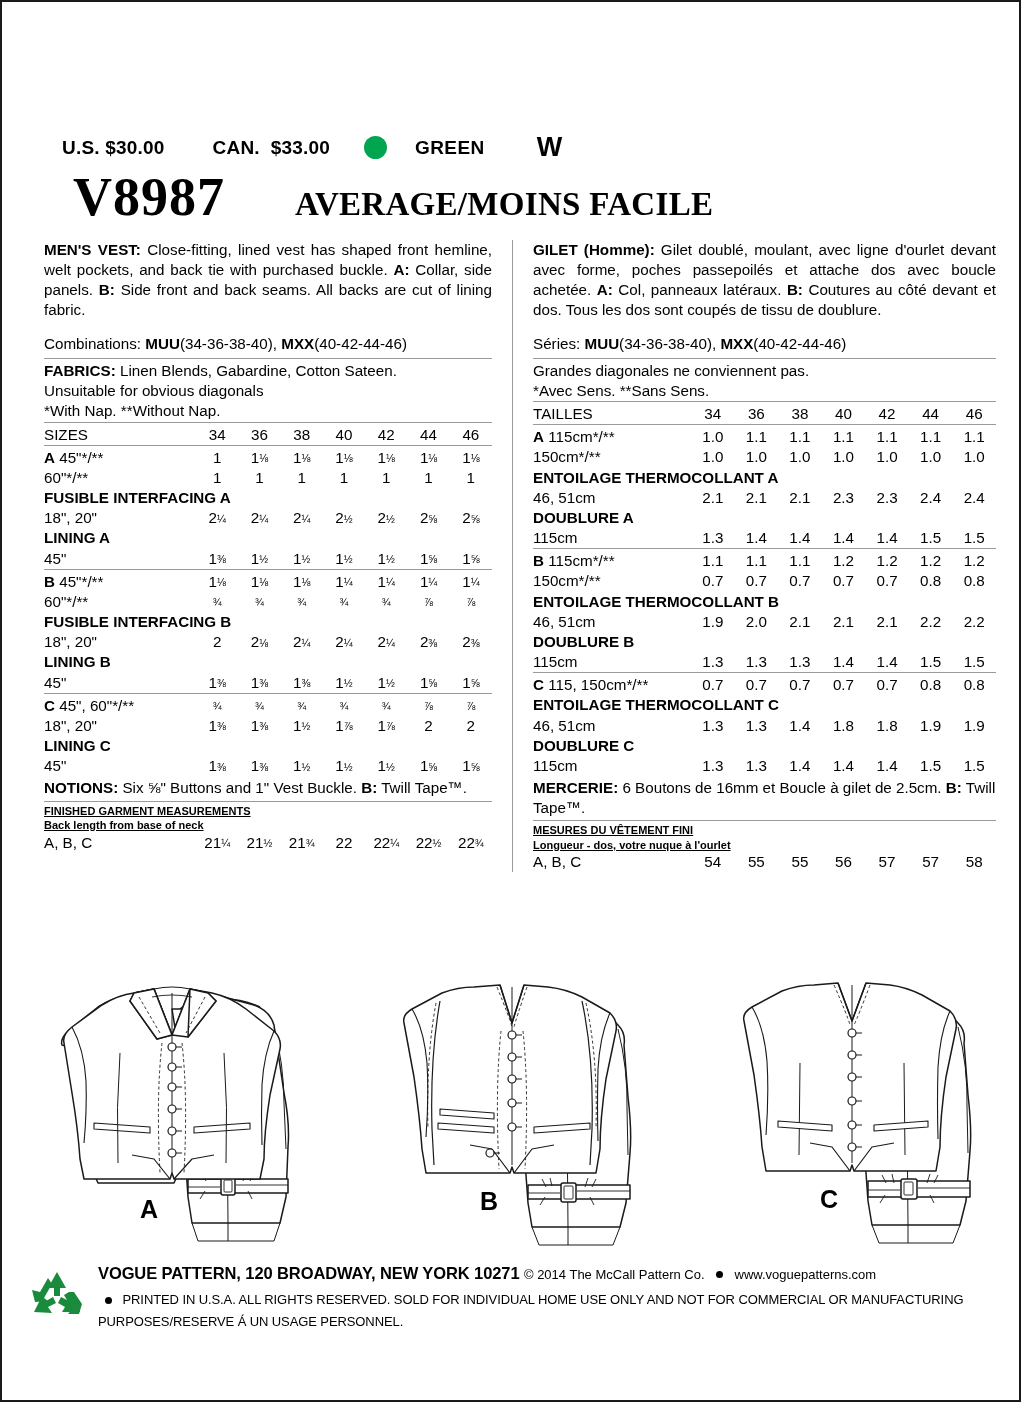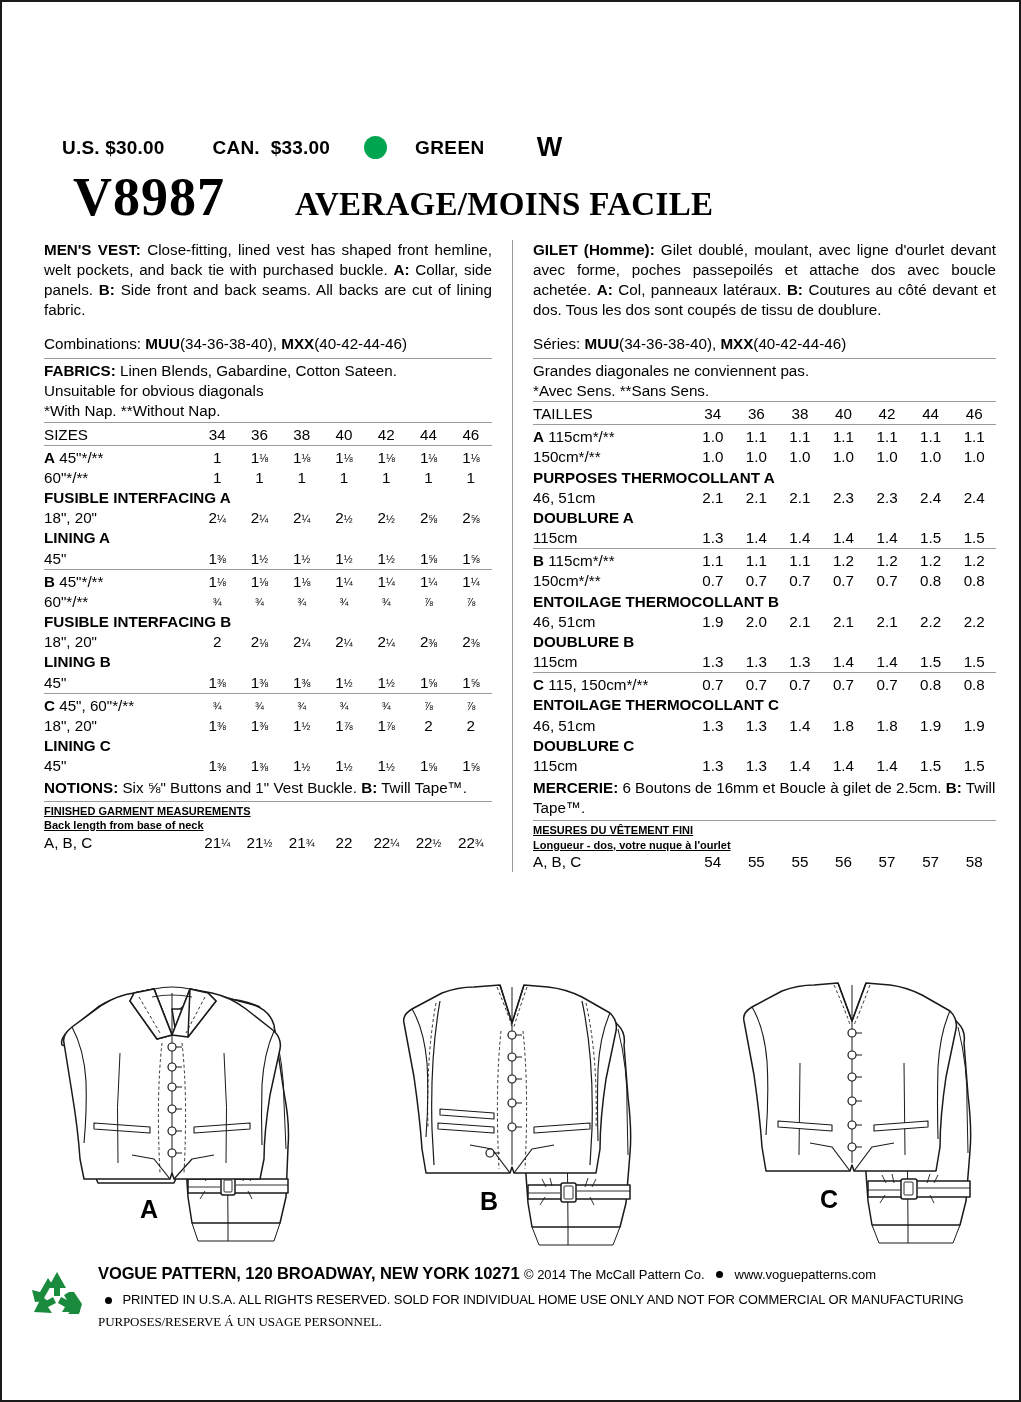--- a/index.html
+++ b/index.html
@@ -203,21 +203,20 @@
   .f-line2 {
     font-size: 13px;
     letter-spacing: -0.1px;
     margin-top: 9px;
     white-space: nowrap;
   }
   .f-line3 {
     font-size: 13px;
     letter-spacing: -0.1px;
     margin-top: 7px;
-    font-family: Liberation Serif, serif;
   }
 </style>
 </head>
 <body>
 
 <div class="page">
 
   <div class="header-row">
     <span class="price">U.S. $30.00</span>
     <span style="width:16px"></span>
@@ -441,21 +440,21 @@
               <td class="lbl ind">150cm*/**</td>
               <td class="num">1.0</td>
               <td class="num">1.0</td>
               <td class="num">1.0</td>
               <td class="num">1.0</td>
               <td class="num">1.0</td>
               <td class="num">1.0</td>
               <td class="num">1.0</td>
             </tr>
             <tr class="sec">
-              <td class="lbl" colspan="8">PURPOSES THERMOCOLLANT A</td>
+              <td class="lbl" colspan="8">ENTOILAGE THERMOCOLLANT A</td>
             </tr>
             <tr>
               <td class="lbl ind">46, 51cm</td>
               <td class="num">2.1</td>
               <td class="num">2.1</td>
               <td class="num">2.1</td>
               <td class="num">2.3</td>
               <td class="num">2.3</td>
               <td class="num">2.4</td>
               <td class="num">2.4</td>

